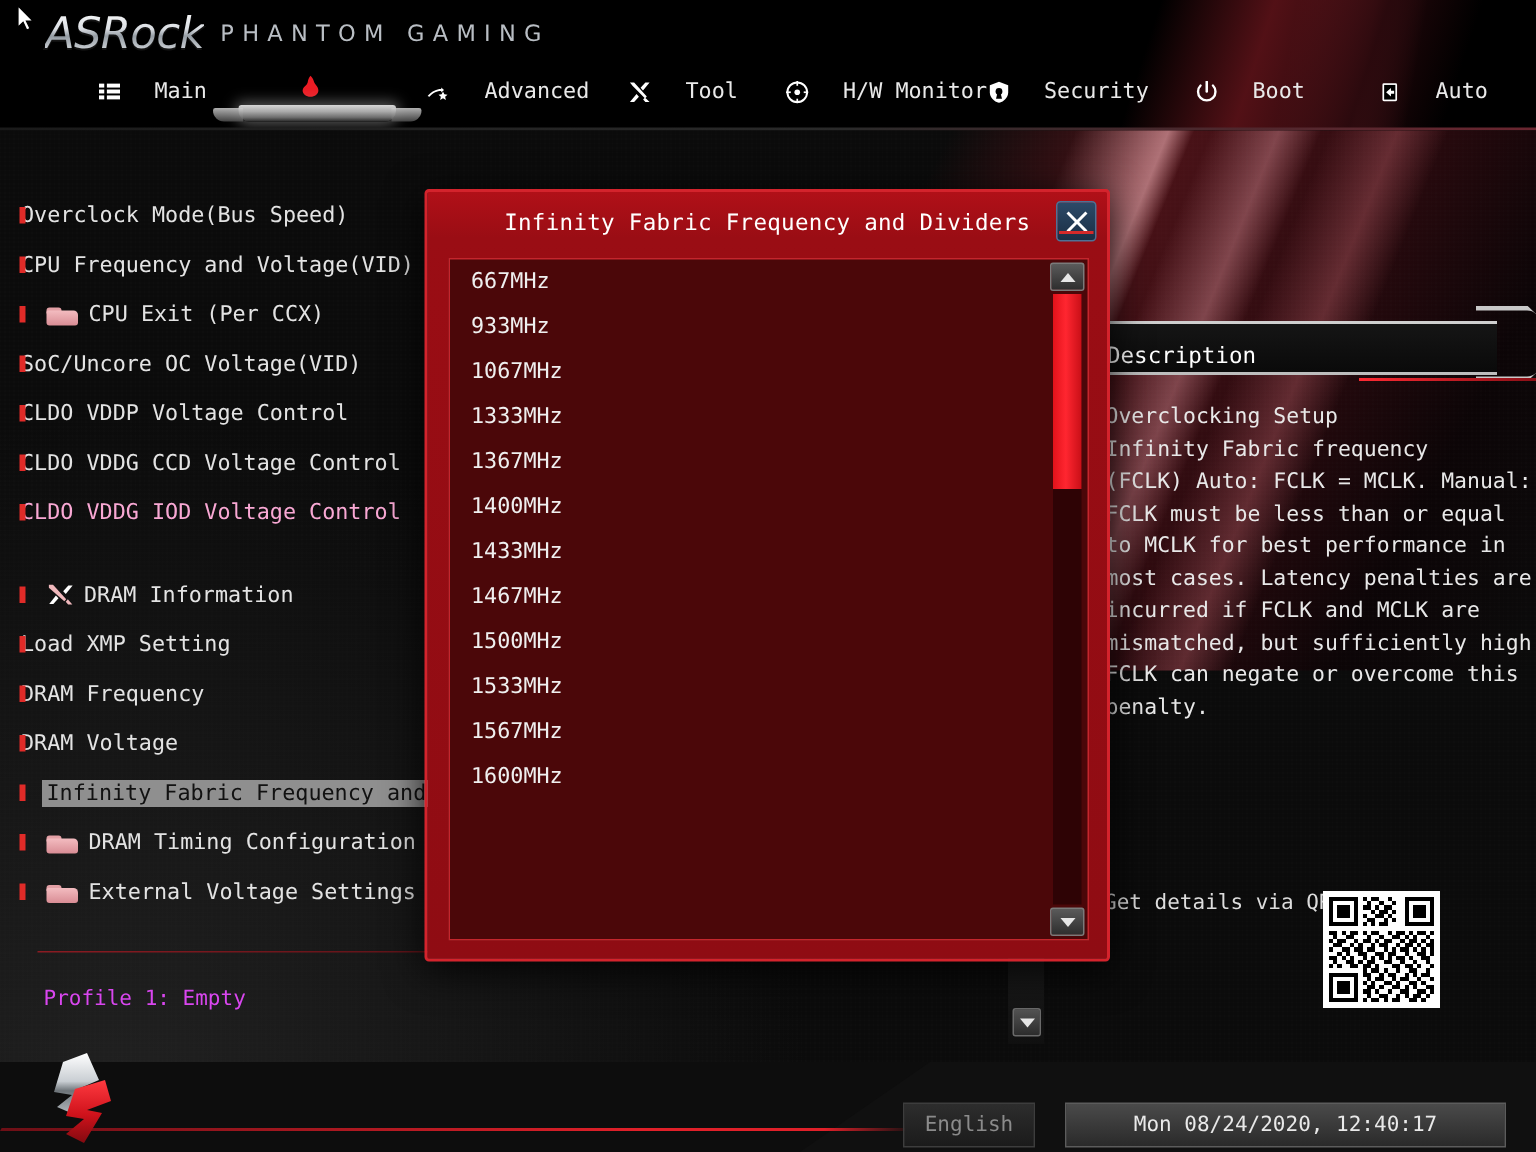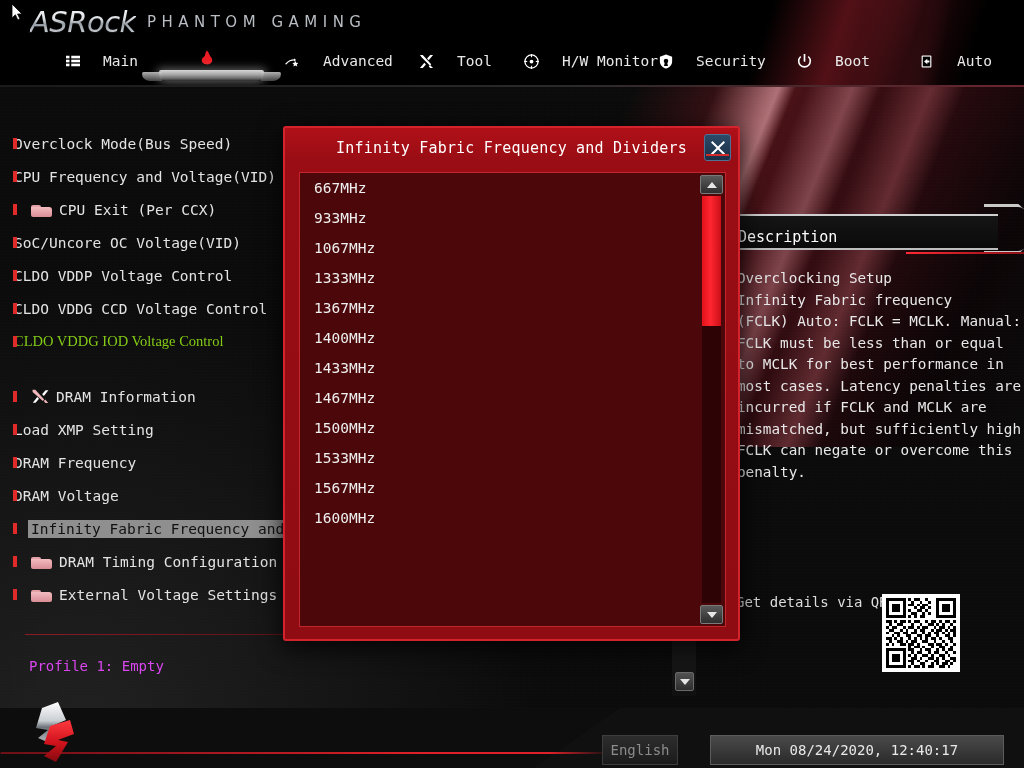--- a/index.html
+++ b/index.html
@@ -100,21 +100,21 @@
   #leftlist { position:absolute; left:0; top:127px; width:690px; }
   .row {
     position:relative; height:33px; display:flex; align-items:center;
     padding-left:12px; color:#e3e3e3; font-size:14.5px; white-space:nowrap;
   }
   .row .bullet {
     position:absolute; left:13px; top:11px; width:4px; height:11px;
     background:#e02b28;
   }
   .row .lbl { margin-left:2px; }
-  .row.dim .lbl { color:#84cc16;font-family:Liberation Serif, serif; }
+  .row.dim .lbl { color:#f9a8d4; }
   .row.sel .lbl {
     background:#8f8f8f; color:#111; padding:1px 3px; margin-left:16px;
   }
   .fold {
     display:inline-block; width:22px; height:14px; margin-left:19px; margin-right:6px;
     position:relative; vertical-align:middle;
   }
   .fold:before {
     content:""; position:absolute; left:0; top:2px; width:10px; height:4px;
     background:#e3a0a5; border-radius:2px 2px 0 0;
@@ -246,21 +246,21 @@
     background:#0d0d0d;
     clip-path:polygon(0 0, 100% 0, 86% 100%, 0 100%);
   }
   #bottomred {
     position:absolute; left:0; top:752px; width:610px; height:2px;
     background:linear-gradient(90deg,#6d0f16 0%,#e02029 70%,#e02029 90%, rgba(0,0,0,0) 100%);
     transform:skewX(-28deg); transform-origin:left bottom;
   }
   #pglogo { position:absolute; left:22px; top:700px; width:78px; height:66px; }
   #langbtn {
-    position:absolute; left:602px; top:735px; width:76px; height:30px;
+    position:absolute; left:602px; top:735px; width:88px; height:30px;
     background:linear-gradient(180deg,#2d2d2d,#1b1b1b);
     border:1px solid #3d3d3d;
     display:flex; align-items:center; justify-content:center;
     color:#8b8b8b; font-size:14px;
   }
   #clockbox {
     position:absolute; left:710px; top:735px; width:294px; height:30px;
     background:linear-gradient(180deg,#4a4a4a,#2a2a2a);
     border:1px solid #5c5c5c;
     display:flex; align-items:center; justify-content:center;

